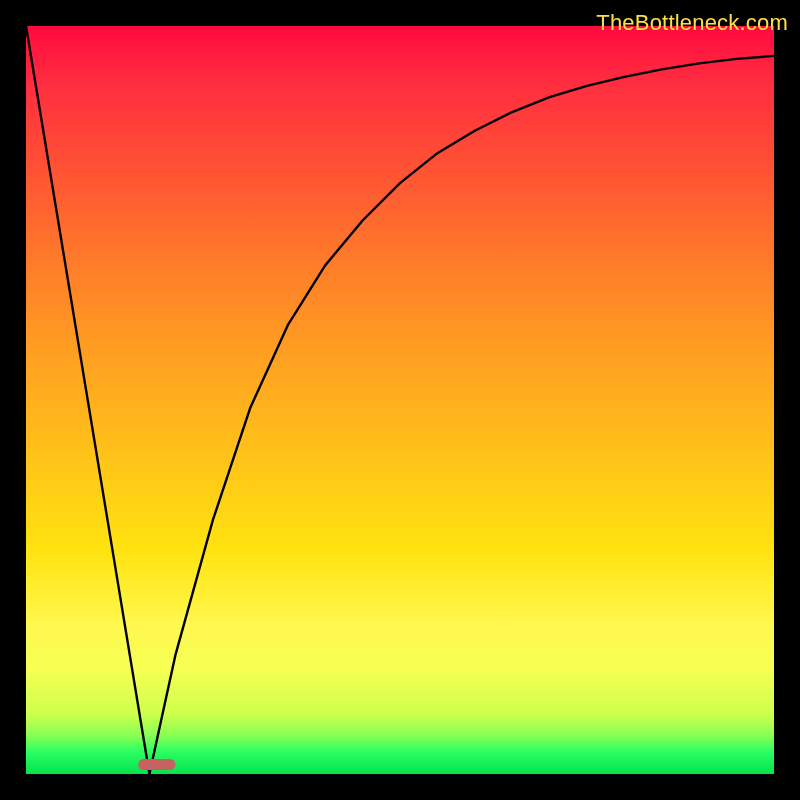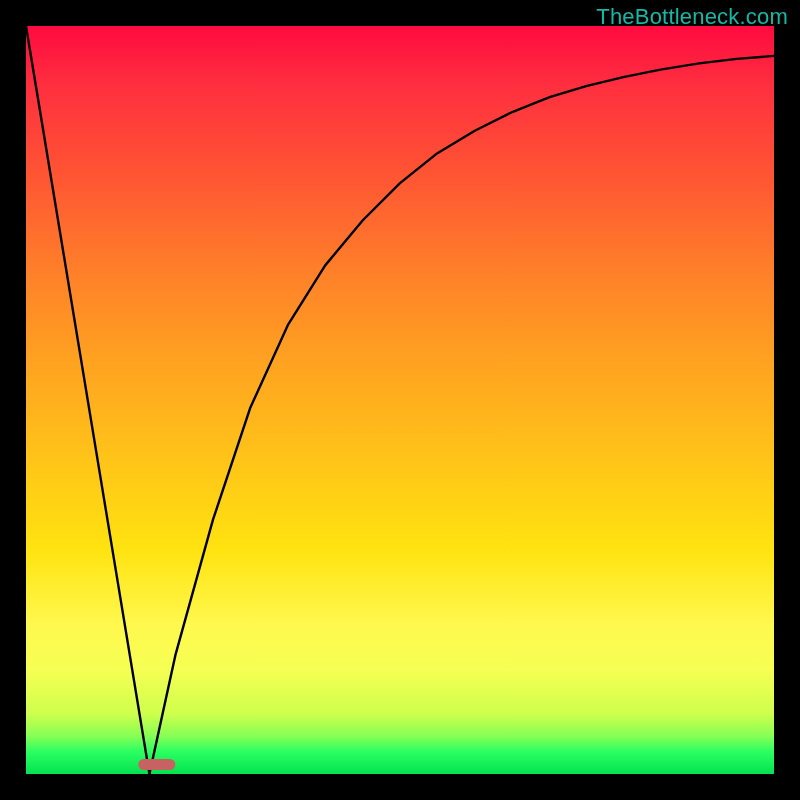--- a/index.html
+++ b/index.html
@@ -36,23 +36,23 @@
       #fff84e 80%,
       #f6ff53 86%,
       #ceff4c 92%,
       #84ff55 95%,
       #2bff62 97%,
       #04e24f 100%
     );
   }
   .watermark {
     position: absolute;
-    top: 4px;
+    top: 10px;
     right: 12px;
-    color: #14b8a6;
+    color: #fde047;
     font-size: 22px;
     font-weight: 500;
     letter-spacing: 0.2px;
     user-select: none;
   }
   svg.curve {
     position: absolute;
     left: 0;
     top: 0;
     width: 748px;

